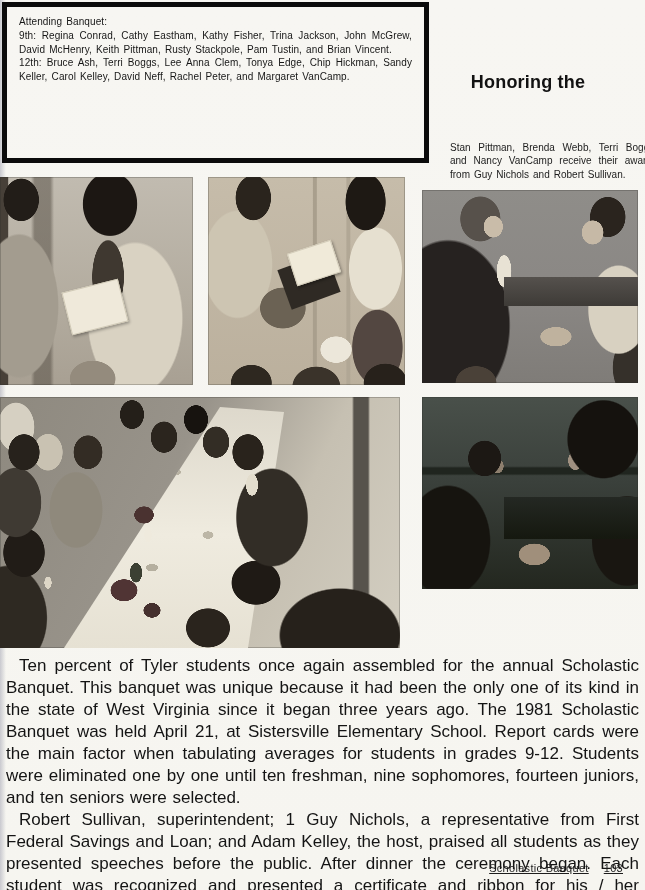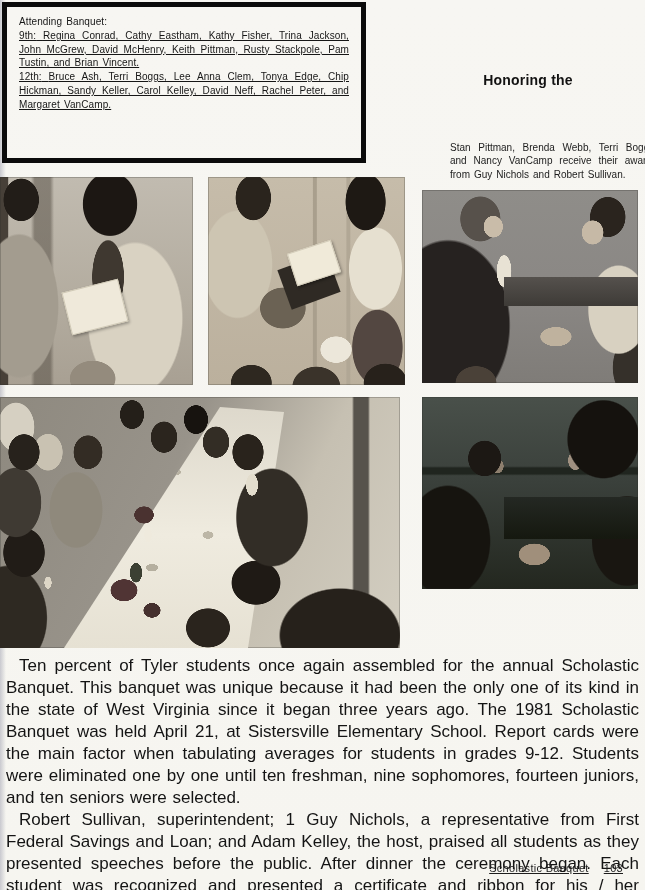--- a/index.html
+++ b/index.html
@@ -13,34 +13,34 @@
       linear-gradient(90deg, #c9c9cf 0px, rgba(247,246,242,0) 6px),
       linear-gradient(180deg, #f7f6f2 0%, #f6f5f0 100%);
     font-family: "Liberation Sans", sans-serif;
     color: #1a1a1a;
     overflow: hidden;
   }
 
   
   .attend-box {
     position: absolute; left: 2px; top: 2px;
-    width: 364px; height: 161px;
+    width: 427px; height: 161px;
     border: 5px solid #0b0b0b;
     padding: 8px 12px 0 12px;
     font-size: 10px; line-height: 13.8px;
     letter-spacing: 0.1px; word-spacing: 1.2px;
     color: #161616;
     text-align: justify;
   }
   .attend-box .box-title { display: block; text-align: left; }
-  .attend-box .entry { text-align: justify; text-decoration: underline; }
+  .attend-box .entry { text-align: justify; }
 
   
   .headline { position: absolute; left: 416px; top: 72px; width: 224px; text-align: center; }
-  .headline .kicker { font-size: 14px; font-weight: bold; color: #121212; letter-spacing: 0.2px; }
+  .headline .kicker { font-size: 18px; font-weight: bold; color: #121212; letter-spacing: 0.2px; }
   .headline .big-title { font-size: 36px; font-weight: bold; color: #0e0e0e; letter-spacing: -0.5px; margin-top: 3px; }
 
   
   .caption { position: absolute; font-size: 10px; line-height: 13.4px; color: #1c1c1c; text-align: justify; word-spacing: 1.2px; }
   .caption-award { left: 422px; top: 141px; width: 207px; margin-left: 28px; }
   .caption-wyatt { left: 422px; top: 598px; width: 214px; }
 
   
   .photo { position: absolute; overflow: hidden; box-shadow: 0 0 0 1px rgba(40,38,34,0.25) inset; }
   .photo > div { position: absolute; }

